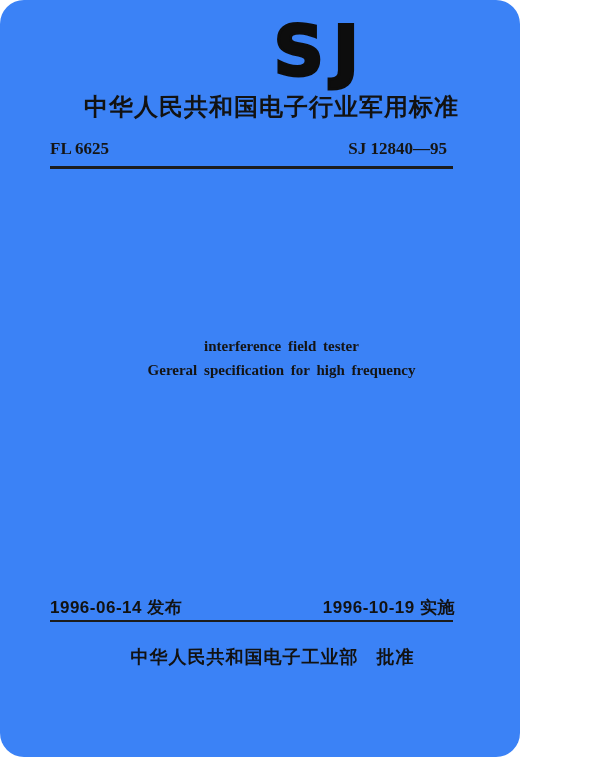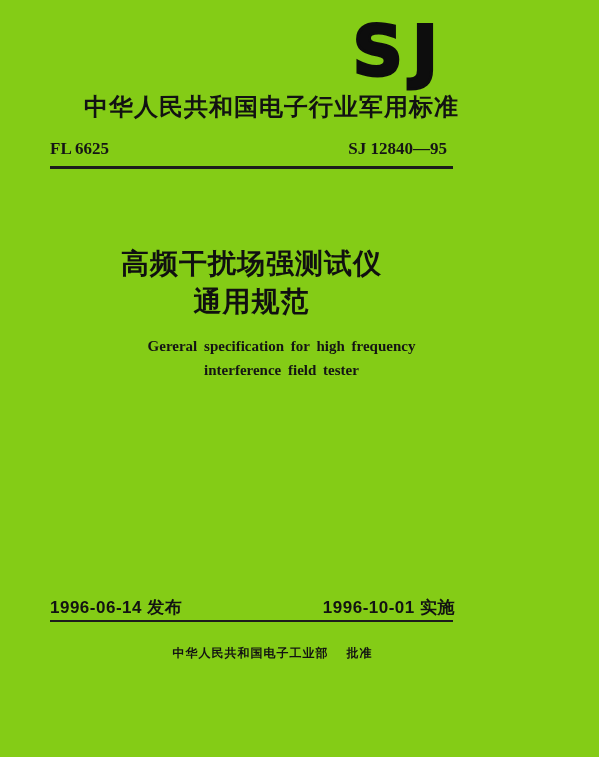--- a/index.html
+++ b/index.html
@@ -2,26 +2,27 @@
 <html><head>
 <meta charset="utf-8">
 <style>
   html, body {
     margin: 0;
     padding: 0;
     background: #ffffff;
   }
   .page {
     position: relative;
-    width: 599px;
+    width: 520px;
     height: 757px;
-    background: #84cc16;
+    background: #3b82f6;
     overflow: hidden;
     color: #111;
     font-family: "Liberation Sans", "DejaVu Sans", sans-serif;
+    border-radius: 24px;
   }
   .logo {
     position: absolute;
     top: 16px;
     right: 152px;
     font-family: "DejaVu Sans", "Liberation Sans", sans-serif;
     font-weight: 900;
     font-size: 70px;
     line-height: 70px;
     letter-spacing: 9px;
@@ -108,21 +109,21 @@
     white-space: nowrap;
   }
   .approver-line {
     position: absolute;
     top: 645px;
     left: 50px;
     width: 403px;
     padding-left: 21px;
     box-sizing: content-box;
     text-align: center;
-    font-size: 12px;
+    font-size: 18px;
     font-weight: bold;
     letter-spacing: 1px;
     color: #121212;
     white-space: nowrap;
   }
   .approver-line .approve-label { margin-left: 18px; }
 </style>
 </head>
 <body>
 
@@ -132,33 +133,29 @@
 
   <div class="header-line">中华人民共和国电子行业军用标准</div>
 
   <div class="ref-row">
     <span class="class-no">FL 6625</span>
     <span class="std-no">SJ 12840—95</span>
   </div>
 
   <div class="rule rule-top"></div>
 
-  <div class="title-block">
-    <div>高频干扰场强测试仪</div>
-    <div>通用规范</div>
-  </div>
 
   <div class="subtitle-block">
+    <div>interference field tester</div>
     <div>Gereral specification for high frequency</div>
-    <div>interference field tester</div>
   </div>
 
   <div class="date-row">
     <span>1996-06-14 发布</span>
-    <span>1996-10-01 实施</span>
+    <span>1996-10-19 实施</span>
   </div>
 
   <div class="rule rule-bottom"></div>
 
   <div class="approver-line">
     <span>中华人民共和国电子工业部</span><span class="approve-label">批准</span>
   </div>
 
 </div>
 

